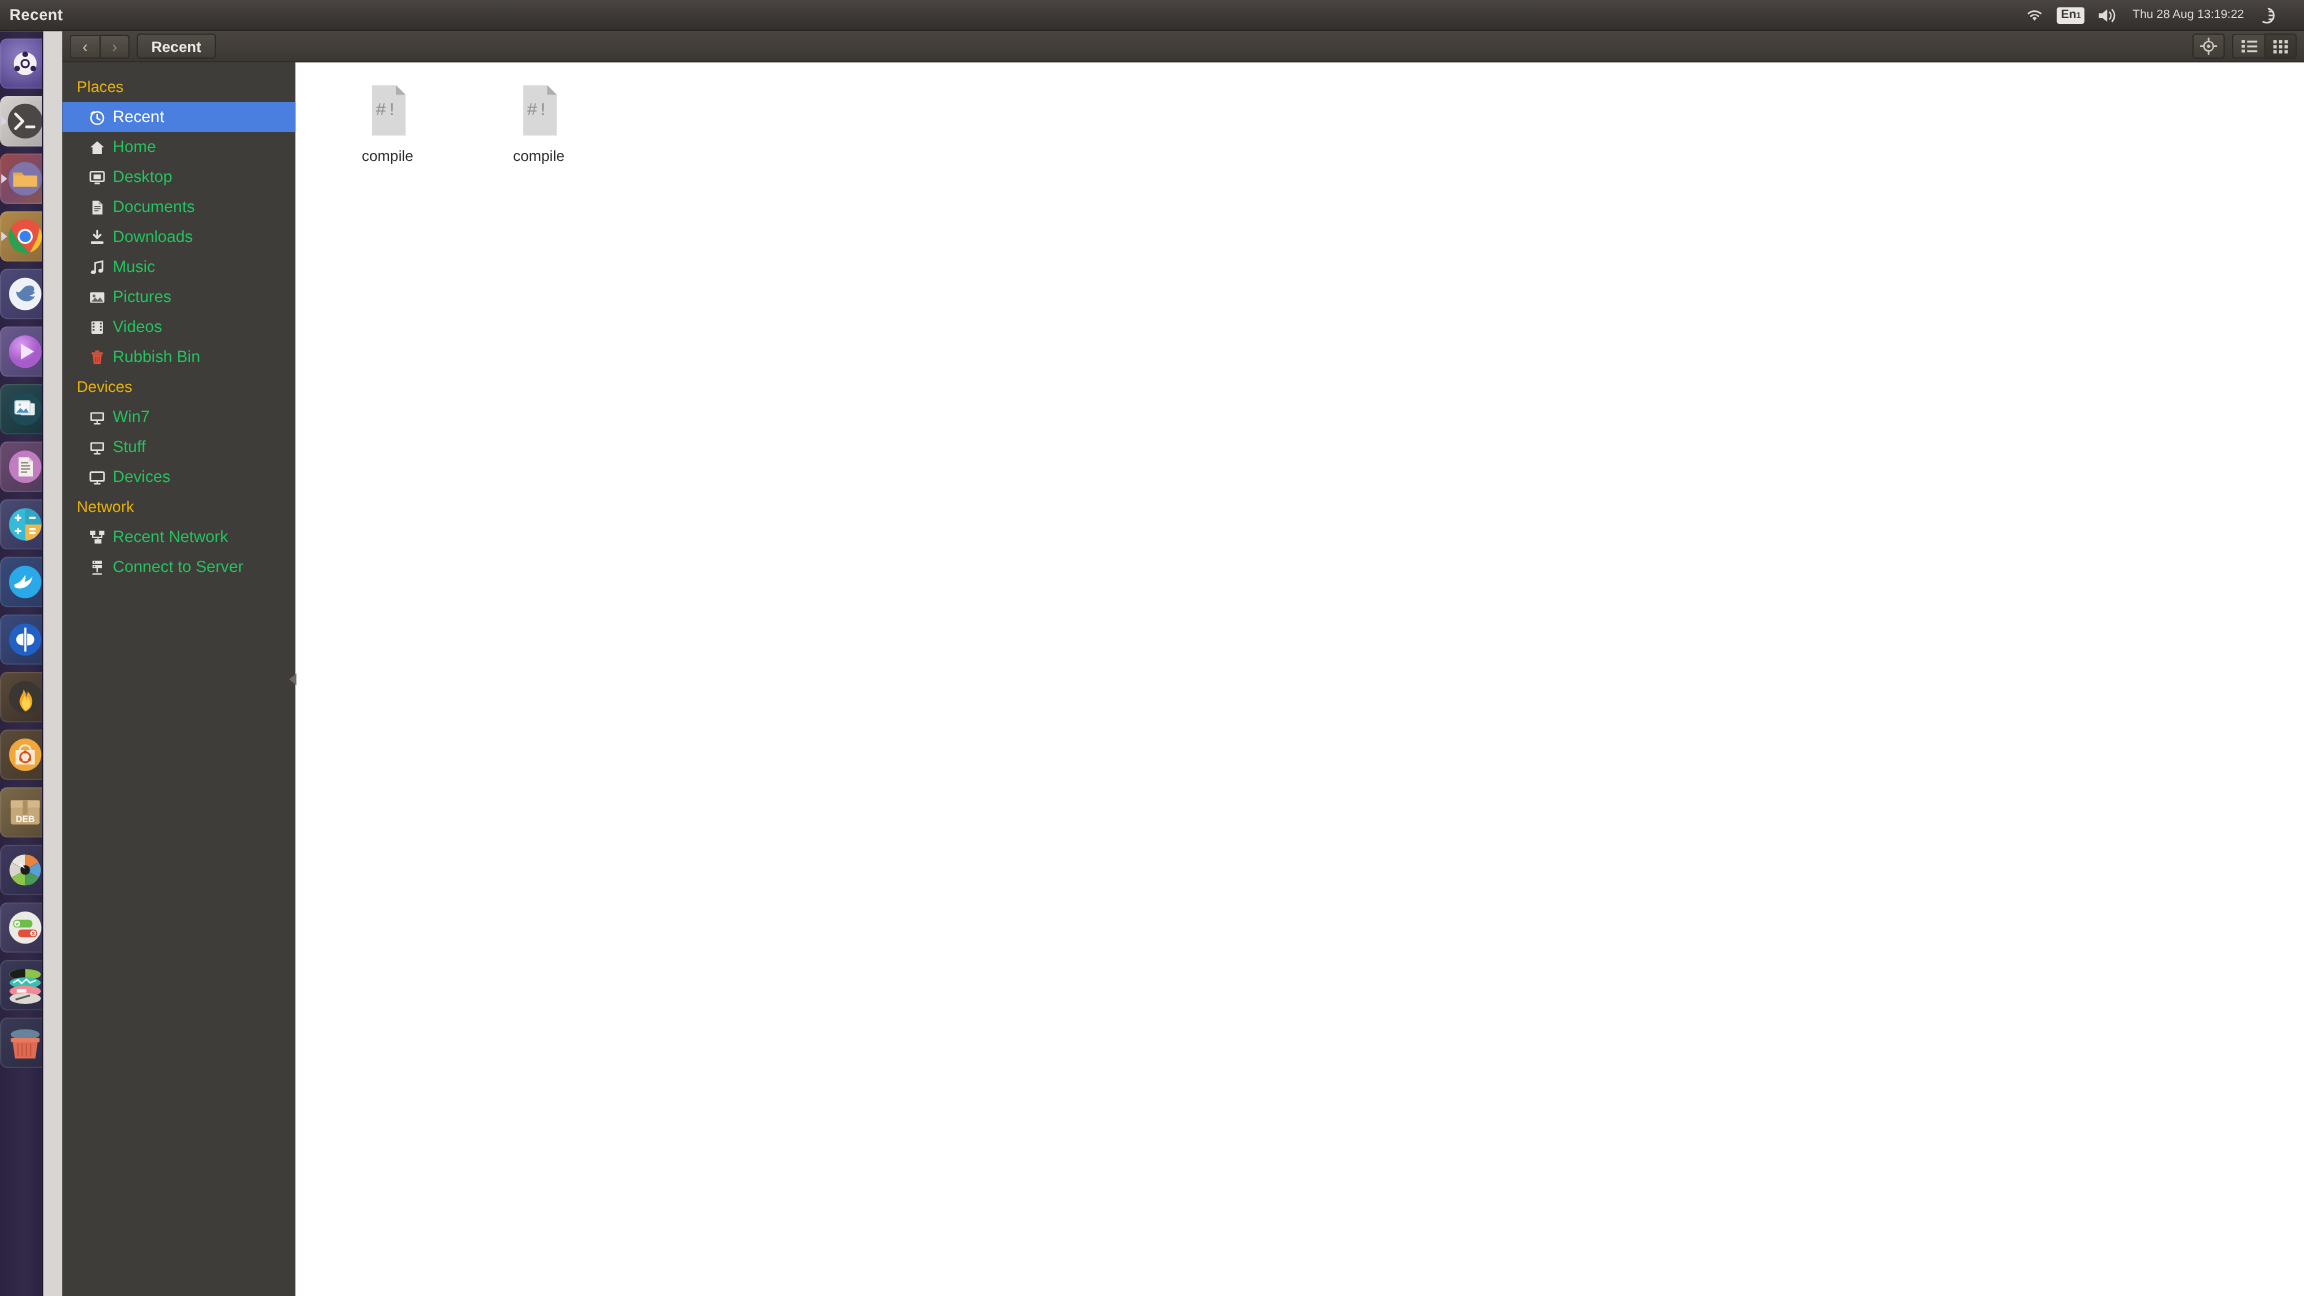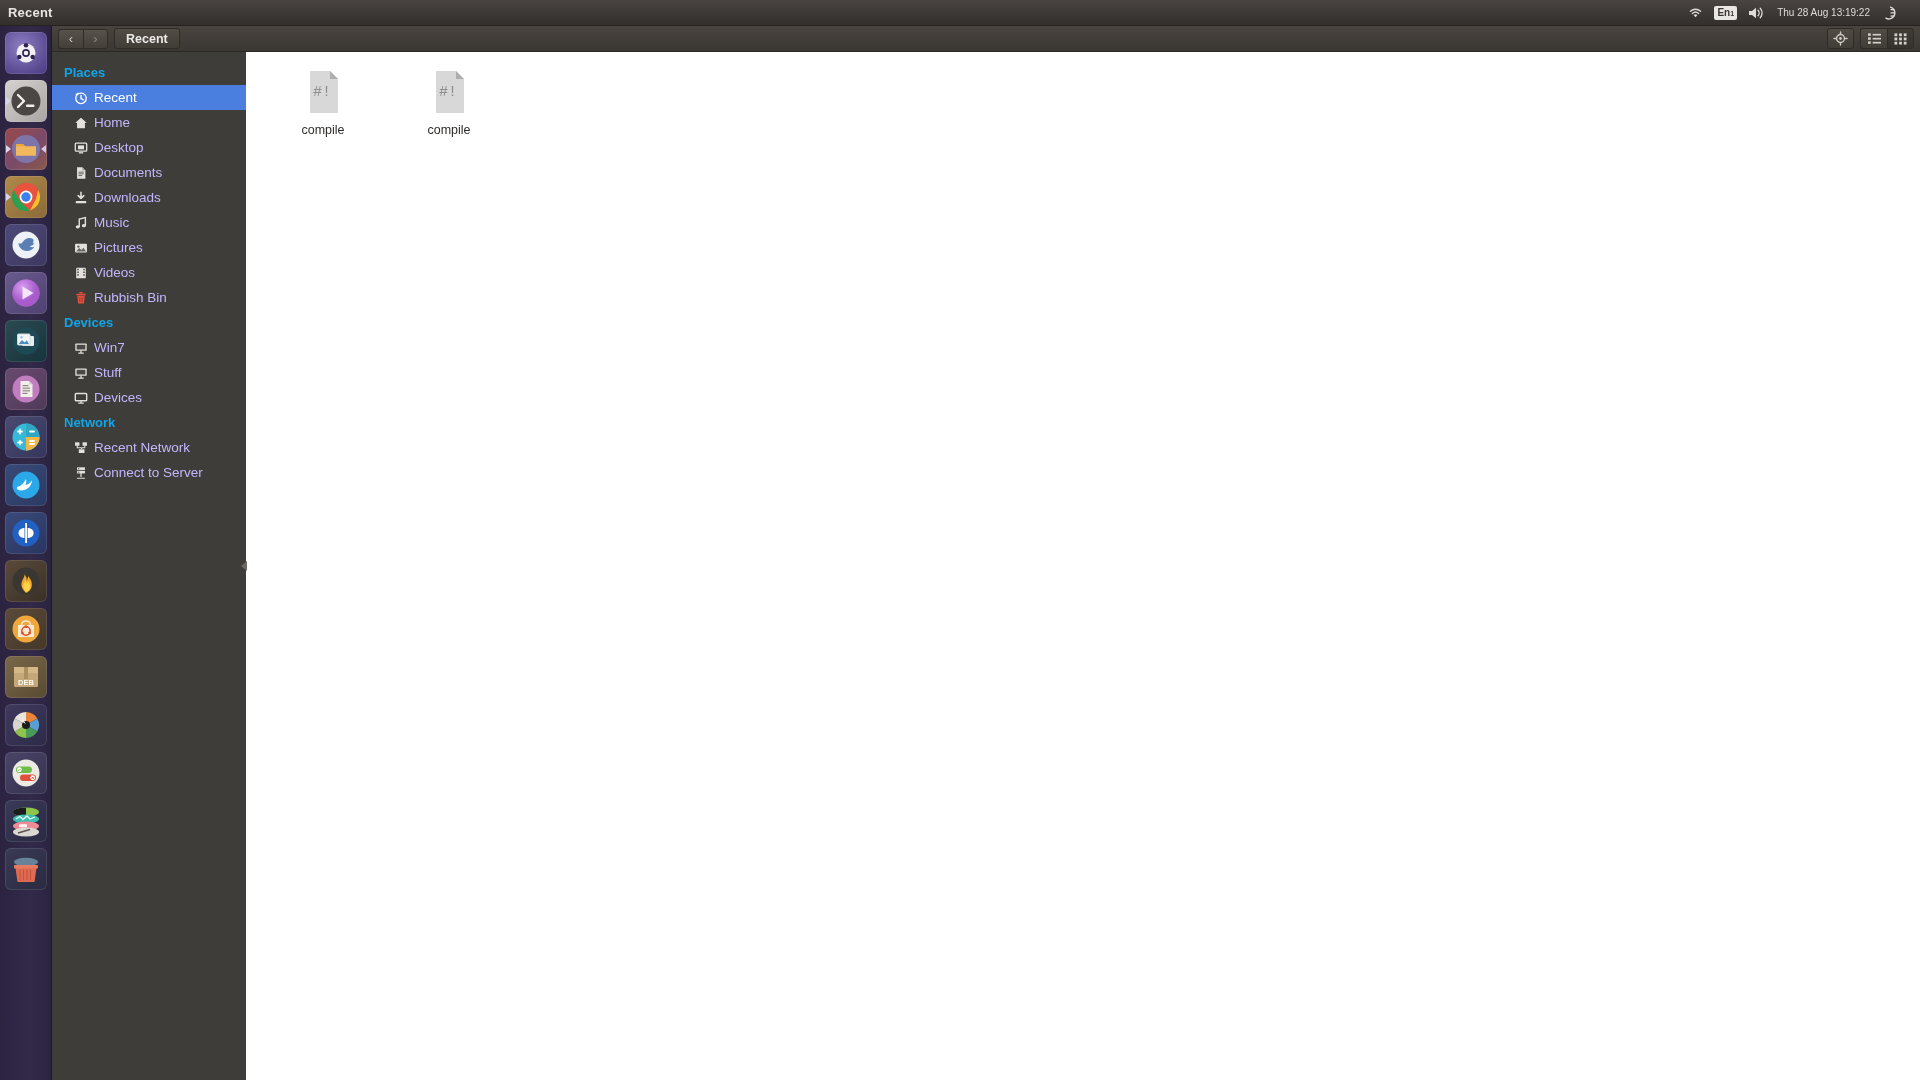--- a/index.html
+++ b/index.html
@@ -24,21 +24,21 @@
   #tray-clock{ font-weight:normal; font-size:10px; color:#dddbd8; }
   .kbd-badge{
     background:#e9e7e4; color:#3a3633; font-size:10px; font-weight:bold;
     border-radius:2px; padding:1px 3px 1px 3px; line-height:11px;
     display:flex; align-items:baseline;
   }
   .kbd-badge sub{ font-size:7px; }
 
   
   #launcher{
-    position:absolute; left:0; top:26px; width:52px; height:1054px;
+    position:absolute; left:0; top:26px; width:36px; height:1054px;
     background:linear-gradient(to right,#2b2340 0%,#332a4a 60%,#2a2340 100%);
     border-right:1px solid #1d1830;
     overflow:hidden;
   }
   .launcher-icon{
     position:relative; width:42px; height:42px; margin:6px auto 0 auto;
     border-radius:6px; display:flex; align-items:center; justify-content:center;
     box-shadow:inset 0 0 0 1px rgba(255,255,255,.10);
     overflow:hidden;
   }
@@ -90,25 +90,25 @@
 
   #fm-body{ display:flex; height:1028px; }
 
   
   #sidebar{
     width:194px; background:#3f3d39; flex:none;
     padding-top:8px; position:relative;
     font-size:13.5px; color:#dcd9d5;
   }
   .side-header{
-    padding:5px 0 5px 12px; font-weight:bold; font-size:13px; color:#0ea5e9;
+    padding:5px 0 5px 12px; font-weight:normal; font-size:13px; color:#eab308;
   }
   .side-item{
     display:flex; align-items:center; gap:6px;
-    height:25px; padding-left:21px; color:#c4b5fd;
+    height:25px; padding-left:21px; color:#22c55e;
   }
   .side-item.selected{ background:#4a7fe0; color:#ffffff; }
   .side-ico{ width:15px; height:15px; display:flex; align-items:center; justify-content:center; flex:none; }
   .side-label{ white-space:nowrap; overflow:hidden; }
   #sidebar-handle{
     position:absolute; right:-1px; top:50%; transform:translateY(-50%);
     width:0; height:0; border-top:5px solid transparent;
     border-bottom:5px solid transparent; border-right:6px solid #6d6863;
   }
 

